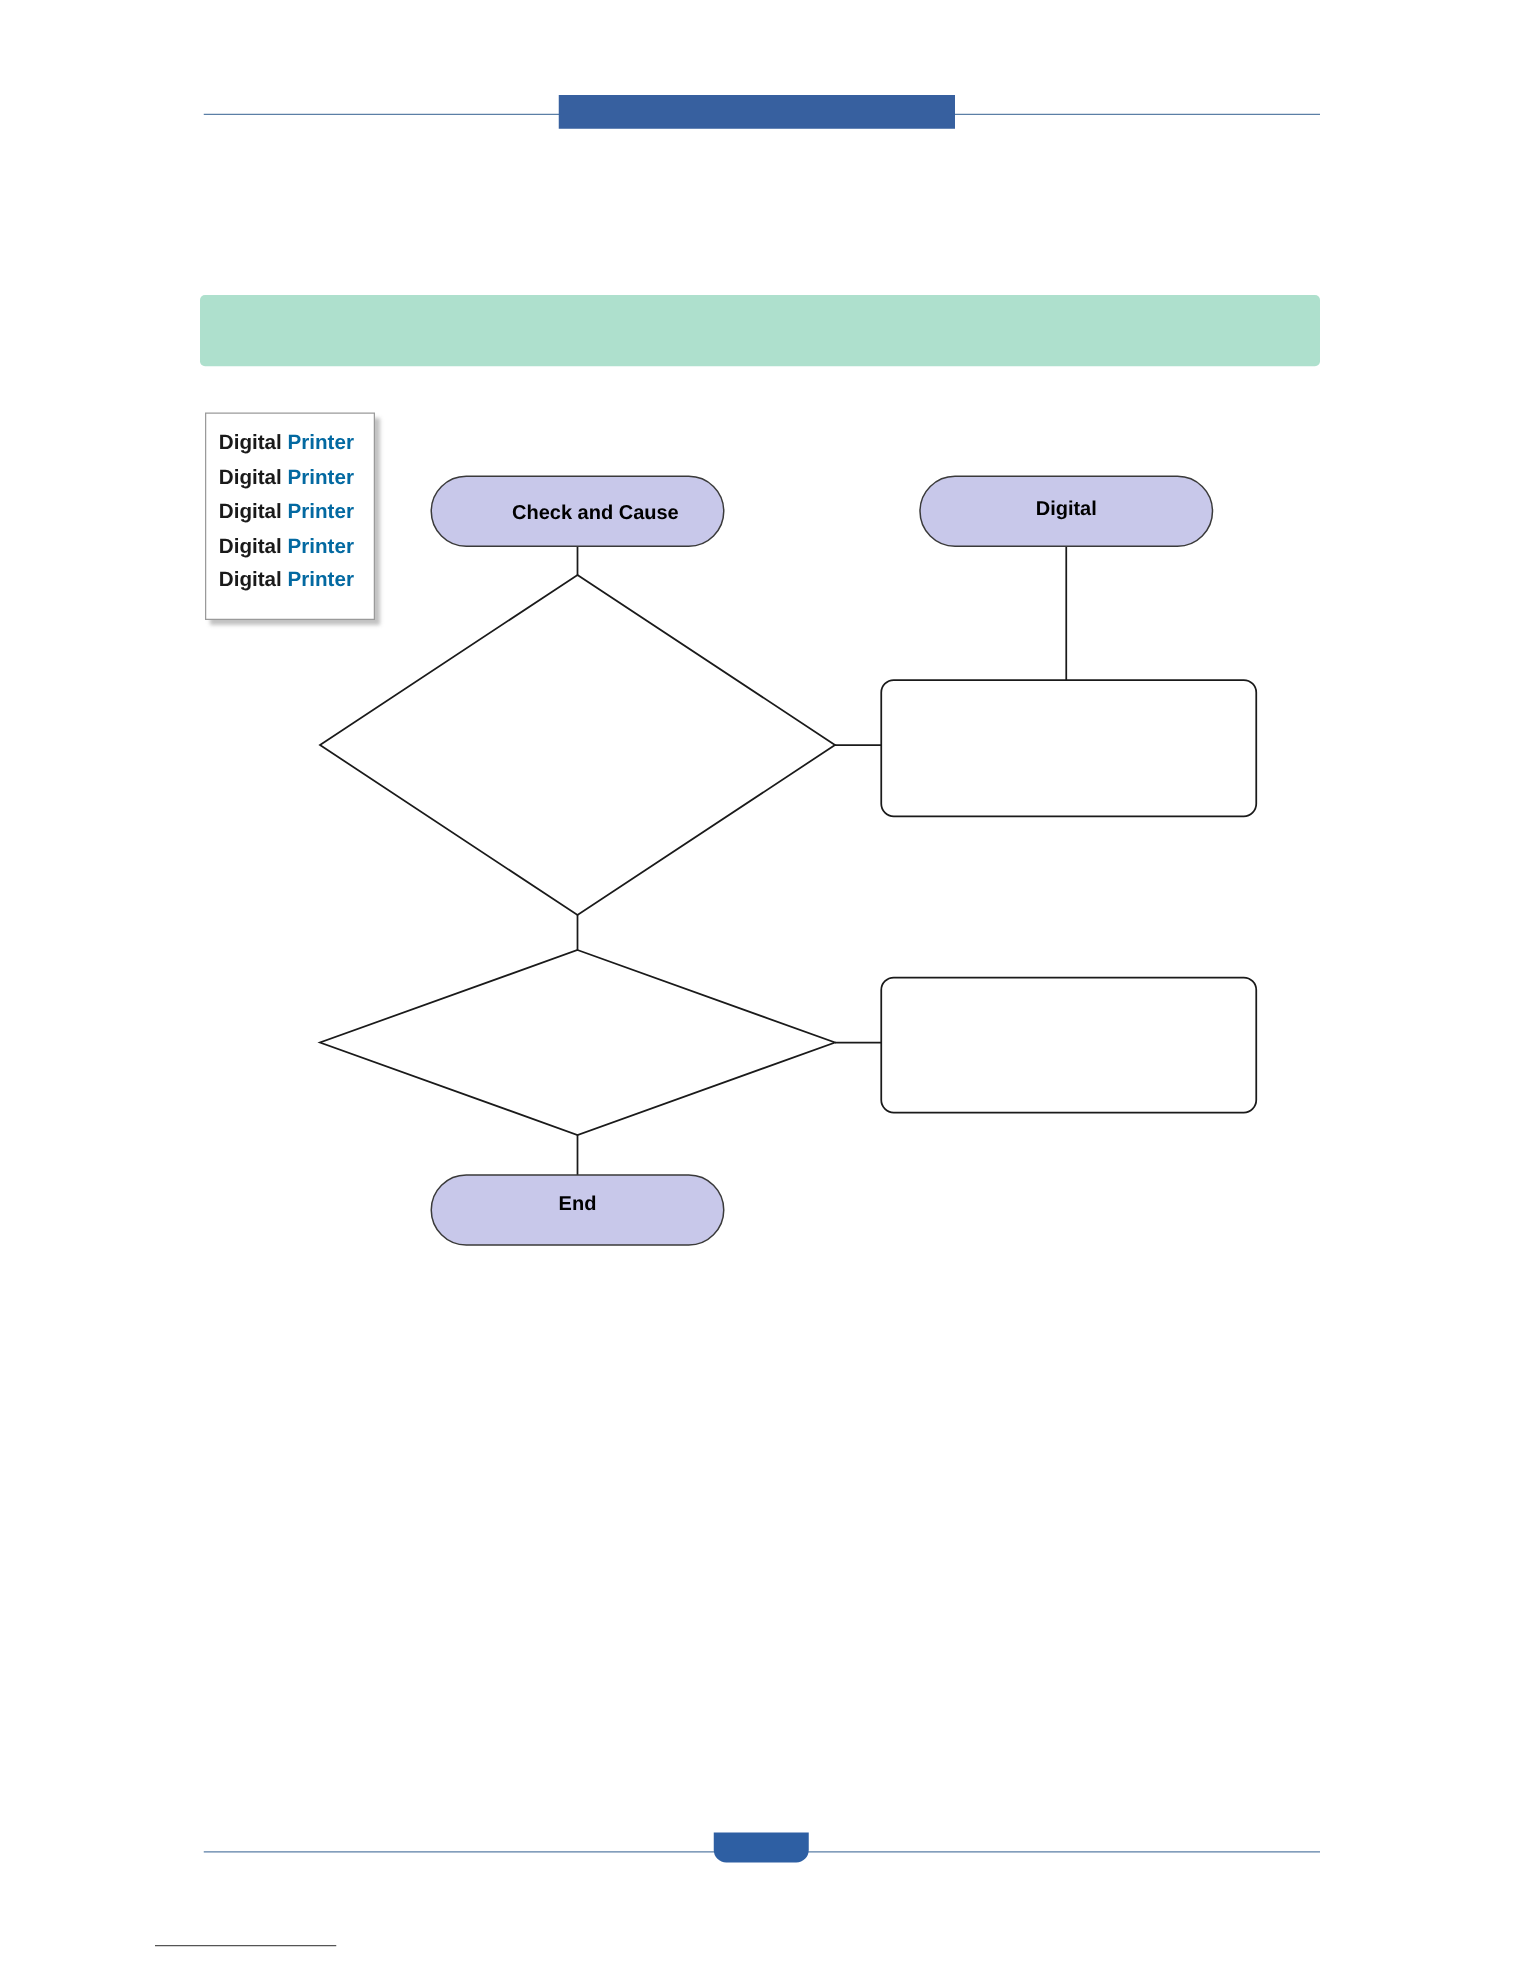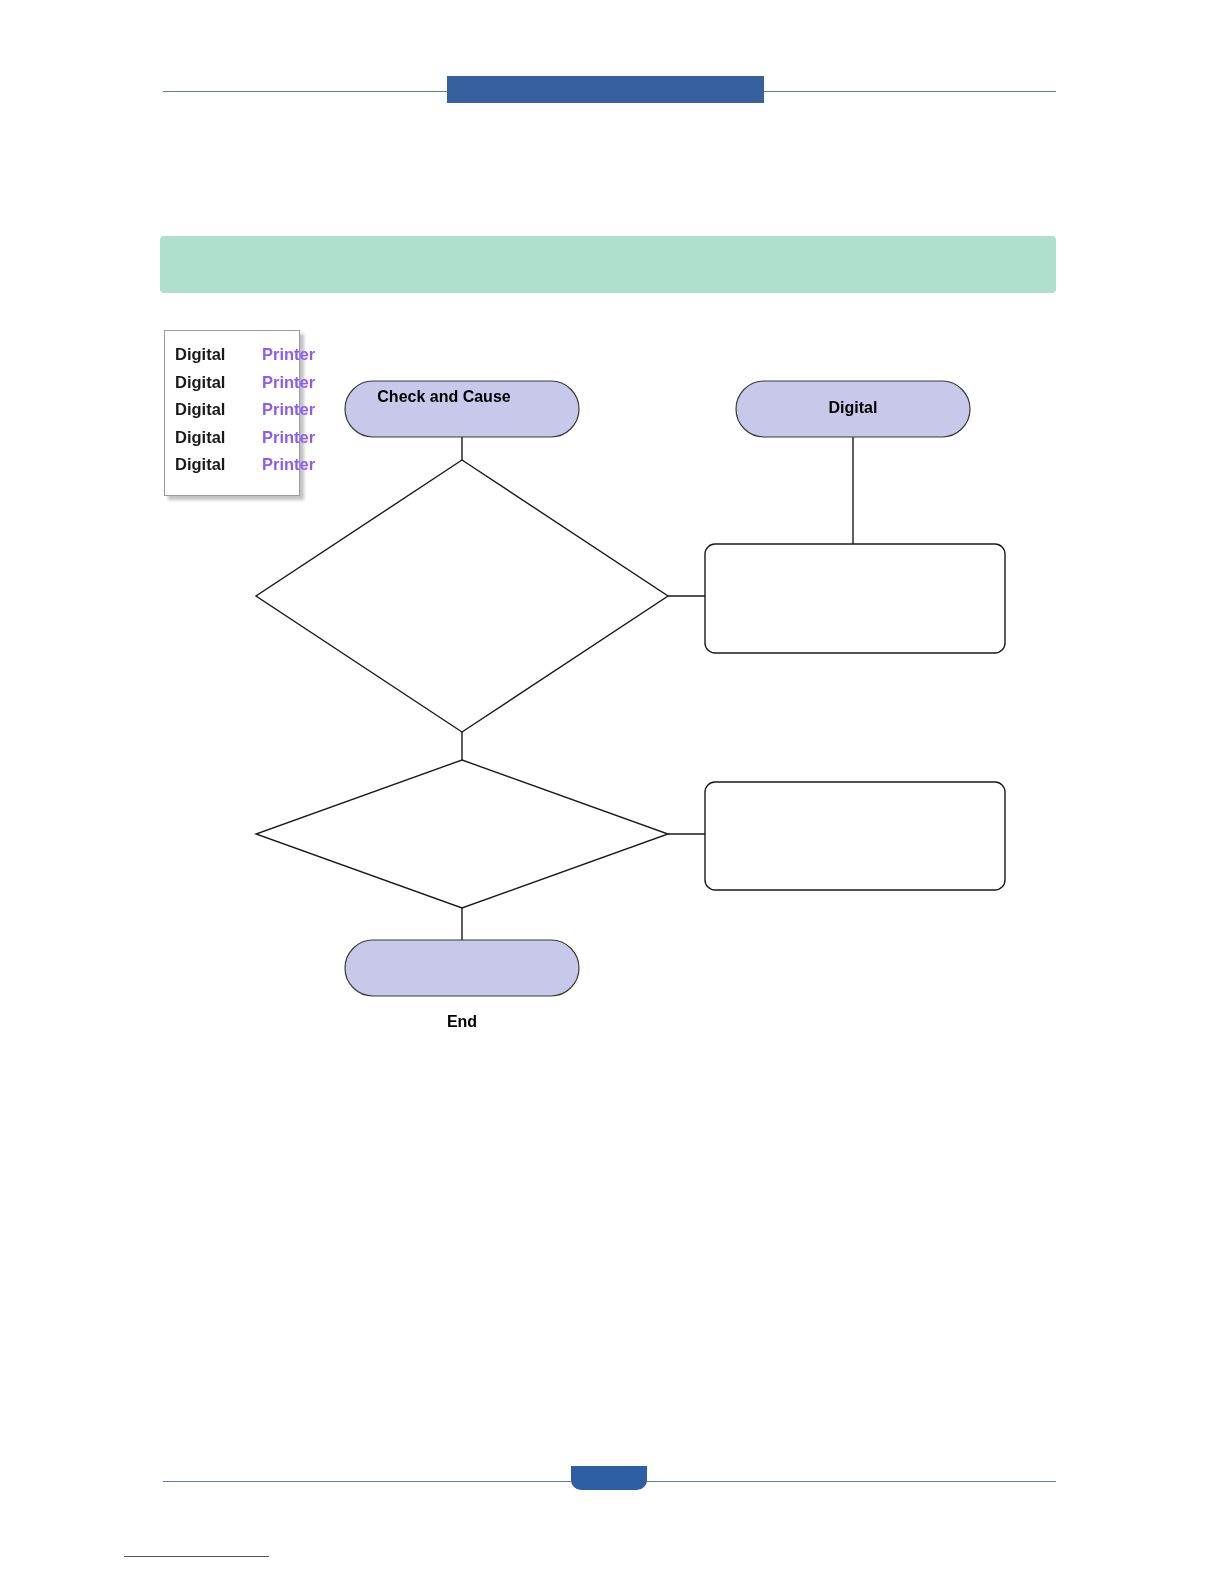--- a/index.html
+++ b/index.html
@@ -57,41 +57,41 @@
     padding: 10px 0 0 10px;
     box-sizing: border-box;
   }
   .product-line {
     font-size: 16.5px;
     font-weight: bold;
     line-height: 27.5px;
     white-space: nowrap;
   }
   .product-line .d1 { color: #1a1a1a; }
-  .product-line .d2 { color: #8b5cf6; margin-left: 32px; }
+  .product-line .d2 { color: #0369a1; }
 
   
   .flow {
     position: absolute;
     left: 0;
     top: 0;
     width: 1224px;
     height: 1584px;
   }
   .node-label {
     position: absolute;
     font-size: 16px;
     font-weight: bold;
     color: #000000;
     text-align: center;
     pointer-events: none;
   }
-  #lbl-check { left: 345px; top: 388px; width: 198px; }
+  #lbl-check { left: 345px; top: 402px; width: 198px; text-align: right; }
   #lbl-solution { left: 736px; top: 399px; width: 234px; }
-  #lbl-end { left: 345px; top: 1013px; width: 234px; }
+  #lbl-end { left: 345px; top: 955px; width: 234px; }
 
   
   .footer-rule {
     position: absolute;
     left: 163px;
     top: 1481px;
     width: 893px;
     height: 1px;
     background: #5b7fa6;
   }

